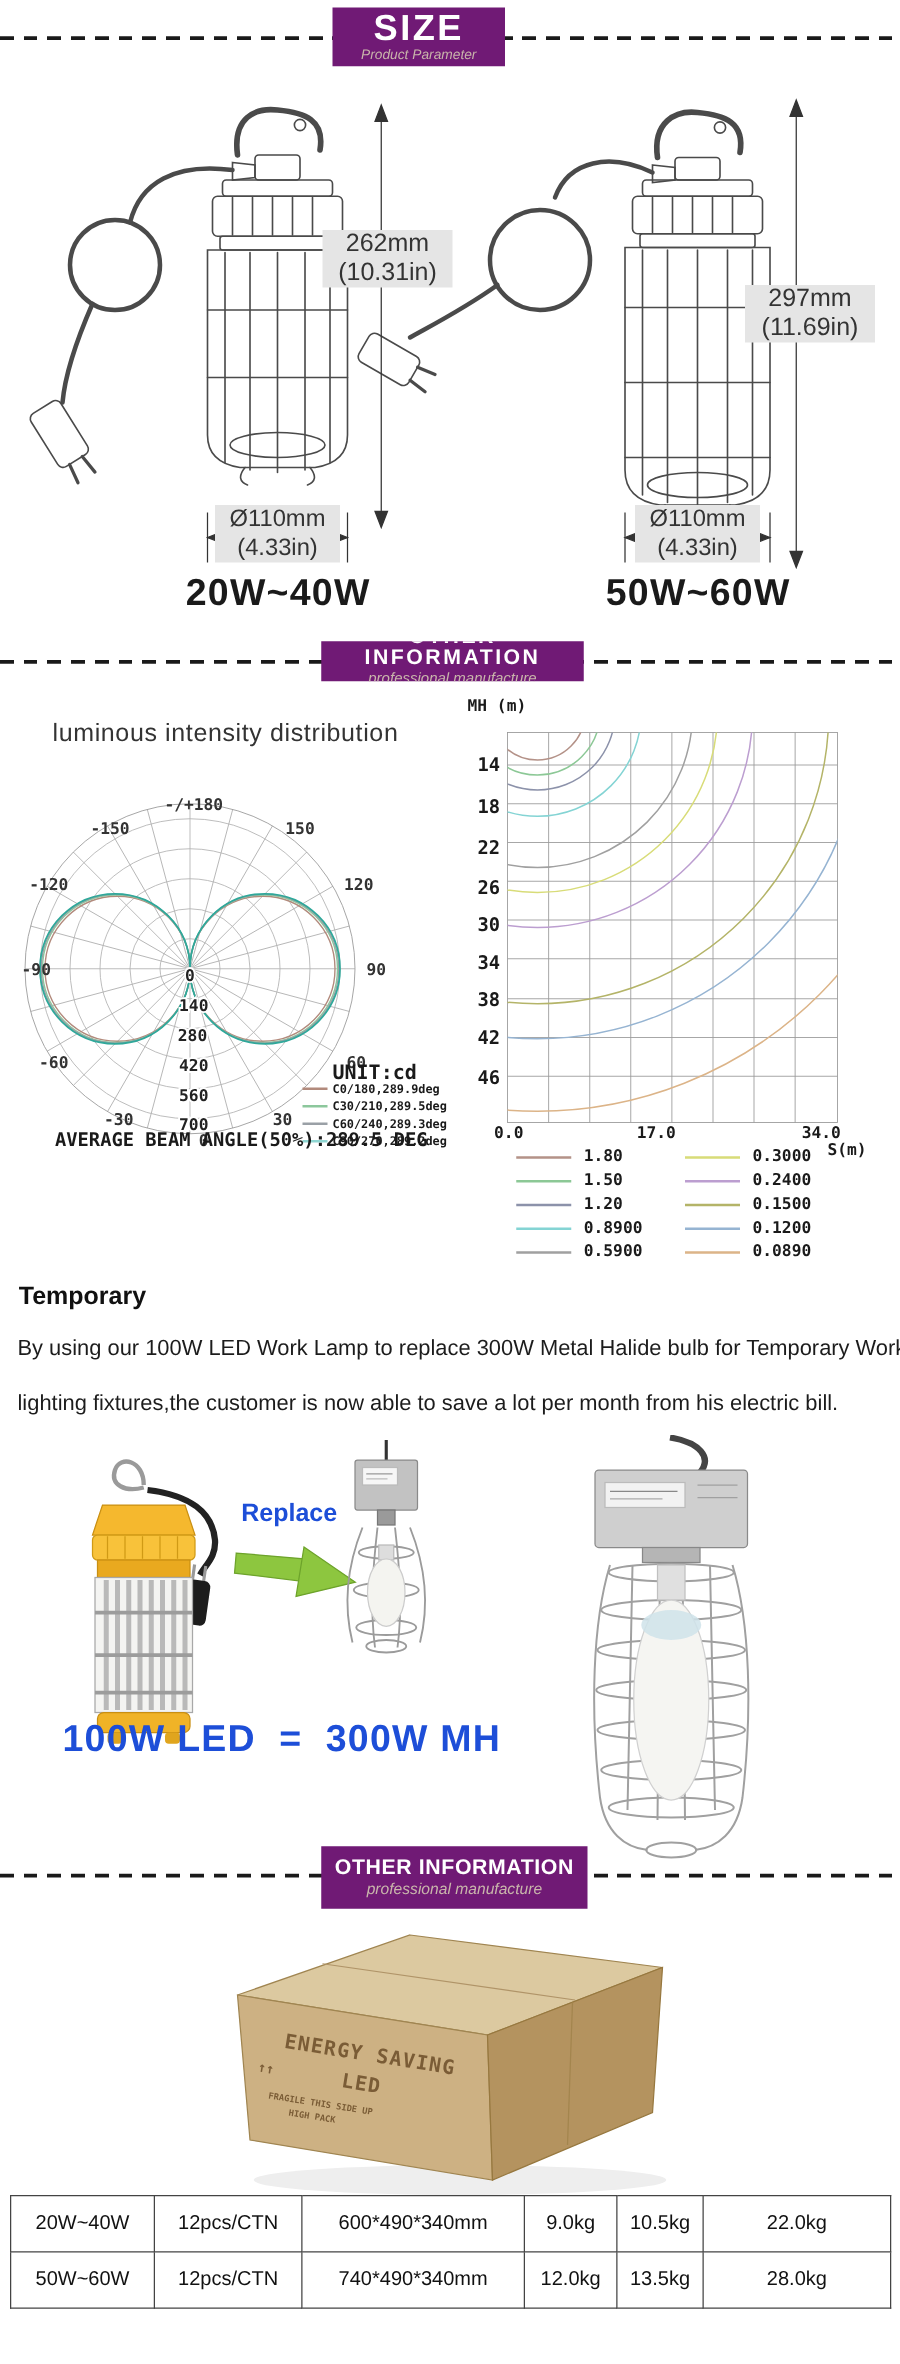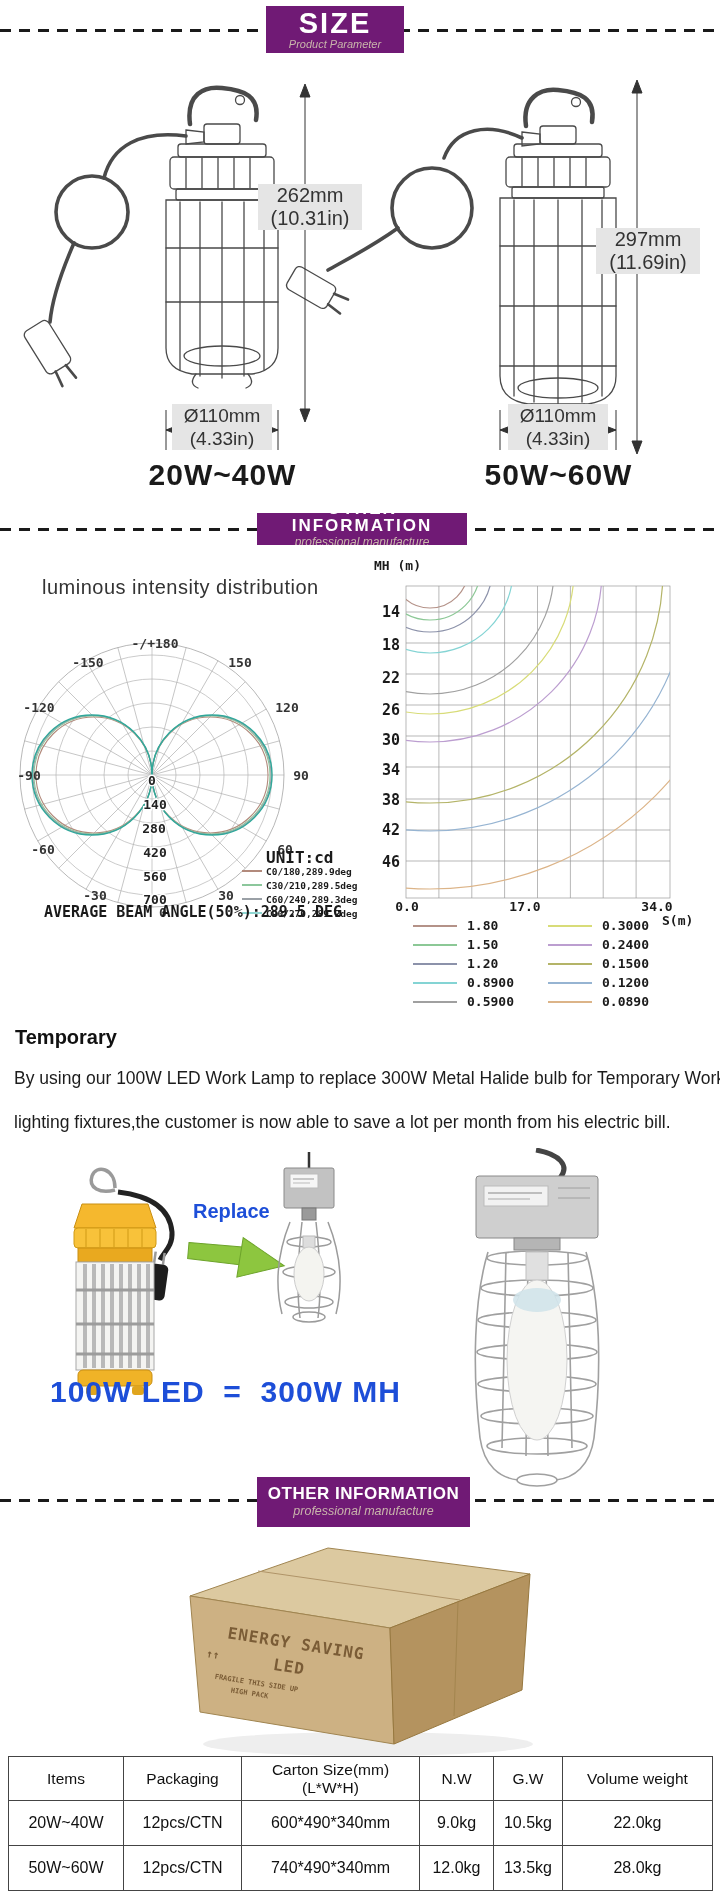--- a/index.html
+++ b/index.html
@@ -426,31 +426,20 @@
   <table class="pack">
     <colgroup>
       <col style="width:115px">
         <col style="width:118px">
         <col style="width:178px">
       <col style="width:74px">
         <col style="width:69px">
         <col style="width:150px">
     </colgroup>
     <tbody>
-        <tr>
-      <th>Items</th>
-      <th>Packaging</th>
-      <th>
-        <div>Carton Size(mm)</div>
-        <div>(L*W*H)</div>
-      </th>
-      <th>N.W</th>
-      <th>G.W</th>
-      <th>Volume weight</th>
-    </tr>
     <tr>
       <td>20W~40W</td>
       <td>12pcs/CTN</td>
       <td>600*490*340mm</td>
       <td>9.0kg</td>
       <td>10.5kg</td>
       <td>22.0kg</td>
     </tr>
     <tr>
       <td>50W~60W</td>

